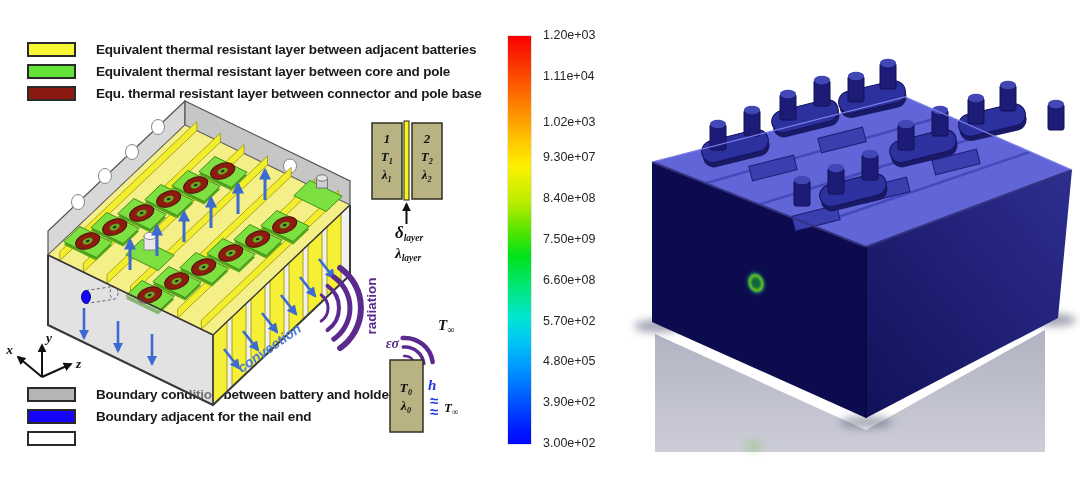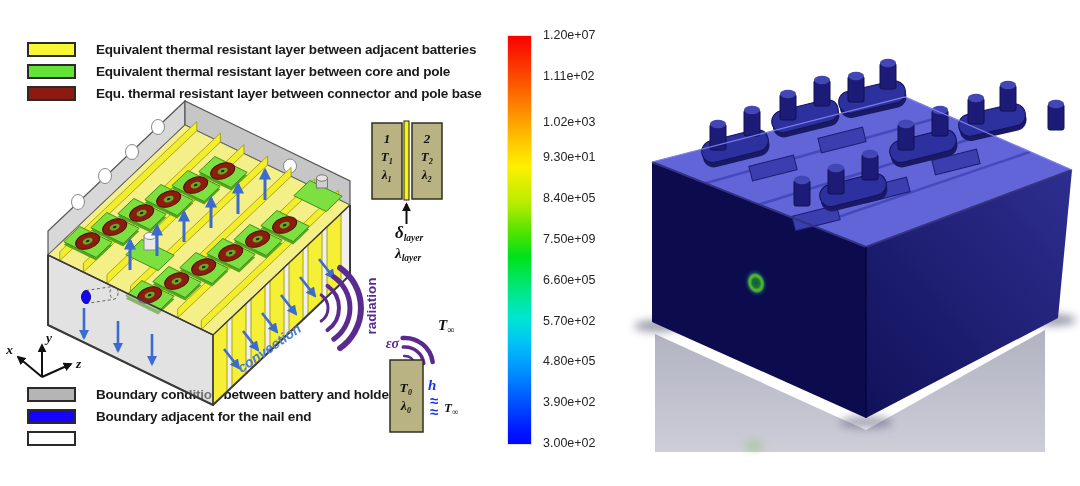--- a/index.html
+++ b/index.html
@@ -57,27 +57,27 @@
   <div class="legend-row">
     <span class="swatch" style="background: rgb(21, 4, 249);"></span>
     <span class="legend-label">Boundary adjacent for the nail end</span>
   </div>
   <div class="legend-row">
     <span class="swatch" style="background: rgb(255, 255, 255);"></span>
   </div>
 </div>
 
 <div class="colorbar-bar"></div>
-<div class="cb-label" style="top:28px">1.20e+07</div>
-<div class="cb-label" style="top:68.8px">1.11e+02</div>
+<div class="cb-label" style="top:28px">1.20e+03</div>
+<div class="cb-label" style="top:68.8px">1.11e+04</div>
 <div class="cb-label" style="top:115px">1.02e+03</div>
-<div class="cb-label" style="top:150.4px">9.30e+01</div>
-<div class="cb-label" style="top:191.2px">8.40e+05</div>
+<div class="cb-label" style="top:150.4px">9.30e+07</div>
+<div class="cb-label" style="top:191.2px">8.40e+08</div>
 <div class="cb-label" style="top:232px">7.50e+09</div>
-<div class="cb-label" style="top:272.8px">6.60e+05</div>
+<div class="cb-label" style="top:272.8px">6.60e+08</div>
 <div class="cb-label" style="top:313.6px">5.70e+02</div>
 <div class="cb-label" style="top:354.4px">4.80e+05</div>
 <div class="cb-label" style="top:395.2px">3.90e+02</div>
 <div class="cb-label" style="top:436px">3.00e+02</div>
 
 <svg class="svg-left" width="500" height="486" viewBox="0 0 500 486">
   <defs>
     <marker id="mK" viewBox="0 0 10 10" refX="8" refY="5" markerWidth="4.5" markerHeight="4.5" orient="auto-start-reverse">
       <path d="M0,0 L10,5 L0,10 Z" fill="#111"></path>
     </marker>

